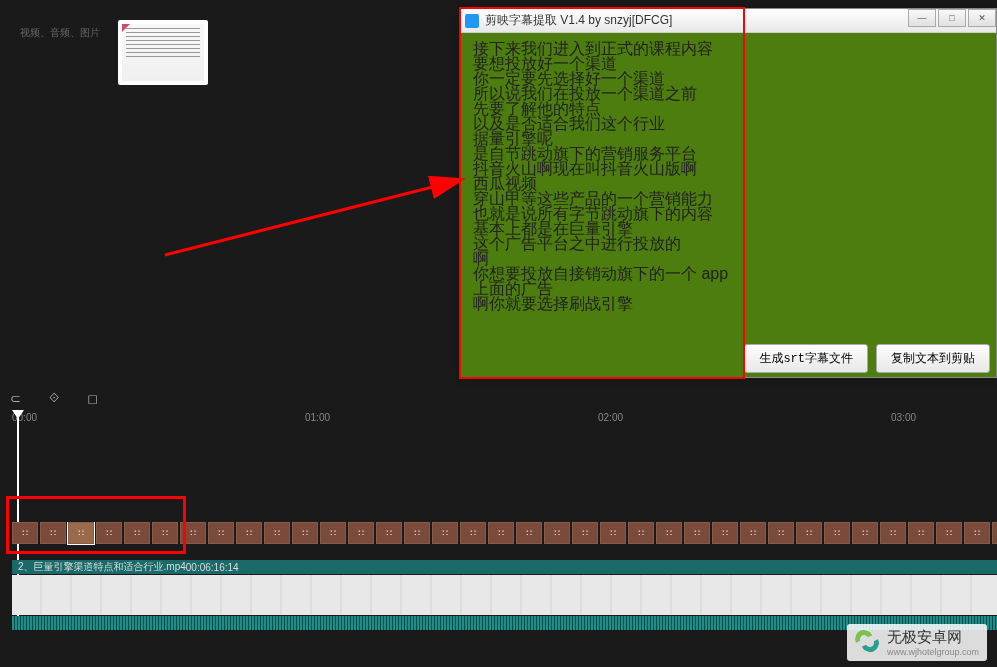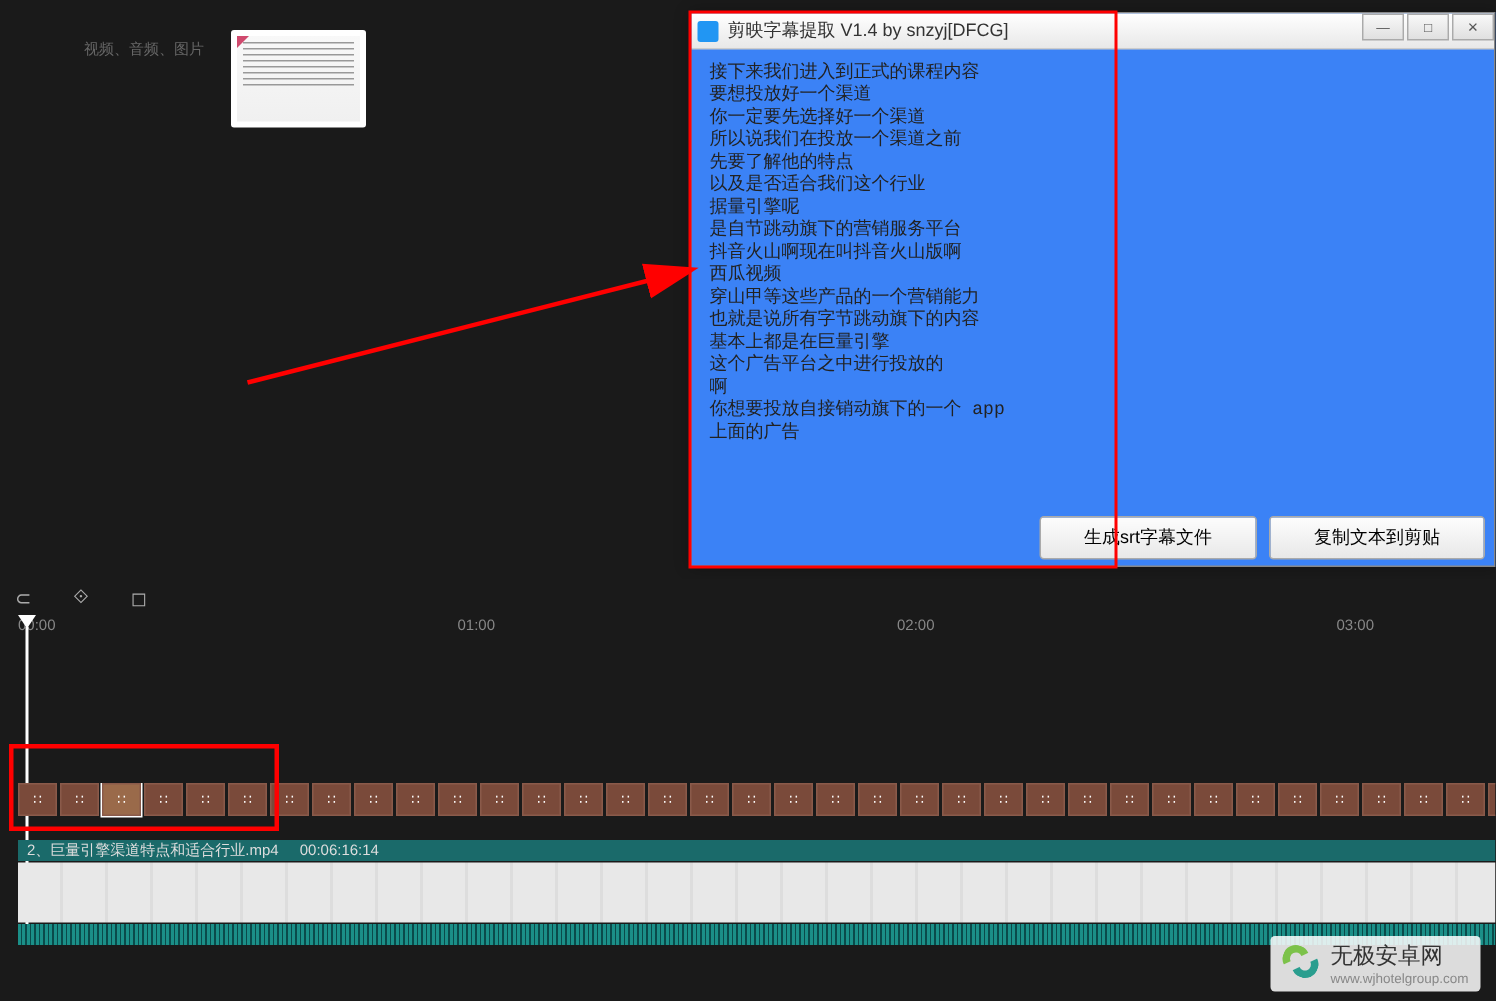--- a/index.html
+++ b/index.html
@@ -3,59 +3,59 @@
 <meta charset="utf-8">
 <style>
 * { margin: 0; padding: 0; box-sizing: border-box; }
 body { width: 997px; height: 667px; background: #1a1a1a; font-family: "Microsoft YaHei", sans-serif; position: relative; overflow: hidden; }
 
 
 .media-panel { position: absolute; top: 0; left: 0; width: 460px; height: 380px; background: #1a1a1a; padding: 20px; }
 .media-items { display: flex; gap: 18px; }
 .import-tile { width: 90px; height: 65px; background: #2a2a2a; border-radius: 4px; display: flex; flex-direction: column; align-items: center; justify-content: center; color: #ccc; cursor: pointer; }
 .import-tile .plus { font-size: 13px; }
-.import-sub { font-size: 10px; color: #666; margin-top: 6px; margin-left: 36px; }
+.import-sub { font-size: 10px; color: #666; margin-top: 6px; }
 .thumb { width: 90px; height: 65px; background: #fff; border-radius: 2px; position: relative; overflow: hidden; }
 .thumb-inner { position: absolute; inset: 4px; background: linear-gradient(#f8f8f8, #f0f0f0); }
 .thumb-accent { position: absolute; left: 4px; top: 4px; width: 0; height: 0; border-top: 8px solid #d04a6e; border-right: 8px solid transparent; }
 .thumb-lines { position: absolute; inset: 8px; }
 .thumb-lines div { height: 1px; background: #999; margin-bottom: 3px; }
 
 
-.dialog { position: absolute; left: 460px; top: 8px; width: 537px; height: 370px; background: #3b82f6; border: 1px solid #888; box-shadow: 0 0 10px rgba(0,0,0,.3); }
+.dialog { position: absolute; left: 460px; top: 8px; width: 537px; height: 370px; background: #4d7c0f; border: 1px solid #888; box-shadow: 0 0 10px rgba(0,0,0,.3); }
 .dialog-outline { position: absolute; left: 459px; top: 7px; width: 286px; height: 372px; border: 2px solid #f00; pointer-events: none; }
 .titlebar { height: 24px; background: linear-gradient(#fff, #e8e8e8); display: flex; align-items: center; padding: 0 4px; font-size: 12px; color: #333; border-bottom: 1px solid #ccc; }
 .title-icon { width: 14px; height: 14px; background: #2196f3; margin-right: 6px; border-radius: 2px; }
 .win-btns { position: absolute; right: 0; top: 0; display: flex; }
 .win-btn { width: 28px; height: 18px; border: 1px solid #aaa; background: linear-gradient(#f8f8f8,#e0e0e0); display: flex; align-items: center; justify-content: center; font-size: 9px; color: #555; margin-left: 2px; }
 .dialog-body { padding: 8px 12px; height: 312px; overflow: hidden; }
-.subtitle-line { font-size: 12px; color: #222; line-height: 15px; white-space: nowrap; font-family: Liberation Mono, monospace; }
+.subtitle-line { font-size: 16px; color: #222; line-height: 15px; white-space: nowrap; }
 .dialog-buttons { position: absolute; bottom: 4px; right: 6px; display: flex; gap: 8px; }
-.dlg-btn { padding: 5px 29px; font-size: 12px; background: linear-gradient(#fdfdfd,#e8e8e8); border: 1px solid #aaa; border-radius: 3px; cursor: pointer; }
+.dlg-btn { padding: 5px 14px; font-size: 12px; background: linear-gradient(#fdfdfd,#e8e8e8); border: 1px solid #aaa; border-radius: 3px; cursor: pointer; font-family: Liberation Mono, monospace; }
 
 
 .arrow-svg { position: absolute; left: 160px; top: 170px; pointer-events: none; }
 
 
 .toolbar { position: absolute; top: 386px; left: 0; width: 997px; height: 24px; background: #1a1a1a; display: flex; align-items: center; padding: 0 10px; gap: 28px; }
 .tool-icon { color: #aaa; font-size: 13px; }
 
 
 .ruler { position: absolute; top: 410px; left: 0; width: 997px; height: 18px; background: #1a1a1a; color: #888; font-size: 10px; }
 .ruler-mark { position: absolute; top: 2px; text-align: center; }
 .playhead { position: absolute; left: 12px; top: 410px; width: 0; height: 0; border-left: 6px solid transparent; border-right: 6px solid transparent; border-top: 9px solid #fff; }
 .playhead-line { position: absolute; left: 17px; top: 418px; width: 2px; height: 200px; background: #fff; }
 .red-box { position: absolute; left: 6px; top: 496px; width: 180px; height: 58px; border: 3px solid #f00; pointer-events: none; z-index: 5; }
 
 .subtitle-track { position: absolute; top: 522px; left: 12px; right: 0; height: 30px; display: flex; gap: 2px; overflow: hidden; }
 .sub-clip { flex: 0 0 auto; width: 26px; height: 22px; background: #7a4a3a; border: 1px solid #8a5a4a; display: flex; align-items: center; justify-content: center; }
 .sub-clip.sel { background: #9a6a4a; outline: 1px solid #fff; }
 .sub-glyph { color: #fff; font-size: 9px; }
 
-.clip-label { position: absolute; top: 560px; left: 12px; right: 0; height: 14px; background: #1a6a6a; color: #ddd; font-size: 10px; padding: 0 6px; display: flex; gap: 14px; align-items: center; }
+.clip-label { position: absolute; top: 560px; left: 12px; right: 0; height: 14px; background: #1a6a6a; color: #ddd; font-size: 10px; padding: 0 6px; display: flex; align-items: center; }
 
 .video-track { position: absolute; top: 575px; left: 12px; right: 0; height: 40px; background: repeating-linear-gradient(90deg, #e8e8e8 0 28px, #ddd 28px 30px); overflow: hidden; }
 .audio-track { position: absolute; top: 616px; left: 12px; right: 0; height: 14px; background: #0a4a4a; overflow: hidden; }
 .wave { width: 100%; height: 100%; background: repeating-linear-gradient(90deg, #1fa097 0 2px, #0a4a4a 2px 3px); opacity: .8; }
 
 
 .watermark { position: absolute; right: 10px; bottom: 6px; display: flex; align-items: center; gap: 6px; background: rgba(255,255,255,.85); padding: 4px 8px; border-radius: 3px; }
 .wm-logo { width: 26px; height: 26px; position: relative; }
 .wm-c1 { position: absolute; width: 18px; height: 18px; border: 5px solid #7cc24a; border-radius: 50%; border-right-color: transparent; border-bottom-color: transparent; transform: rotate(20deg); }
 .wm-c2 { position: absolute; width: 18px; height: 18px; border: 5px solid #2a9e8f; border-radius: 50%; border-left-color: transparent; border-top-color: transparent; transform: rotate(20deg); left: 6px; top: 4px; }
@@ -108,20 +108,21 @@
       <div class="subtitle-line">是自节跳动旗下的营销服务平台</div>
       <div class="subtitle-line">抖音火山啊现在叫抖音火山版啊</div>
       <div class="subtitle-line">西瓜视频</div>
       <div class="subtitle-line">穿山甲等这些产品的一个营销能力</div>
       <div class="subtitle-line">也就是说所有字节跳动旗下的内容</div>
       <div class="subtitle-line">基本上都是在巨量引擎</div>
       <div class="subtitle-line">这个广告平台之中进行投放的</div>
       <div class="subtitle-line">啊</div>
       <div class="subtitle-line">你想要投放自接销动旗下的一个 app</div>
       <div class="subtitle-line">上面的广告</div>
+      <div class="subtitle-line">啊你就要选择刷战引擎</div>
     </div>
   <div class="dialog-buttons">
     <div class="dlg-btn">生成srt字幕文件</div>
     <div class="dlg-btn">复制文本到剪贴</div>
   </div>
 </div>
 <div class="dialog-outline"></div>
 
 <svg class="arrow-svg" width="320" height="90">
   <defs>

